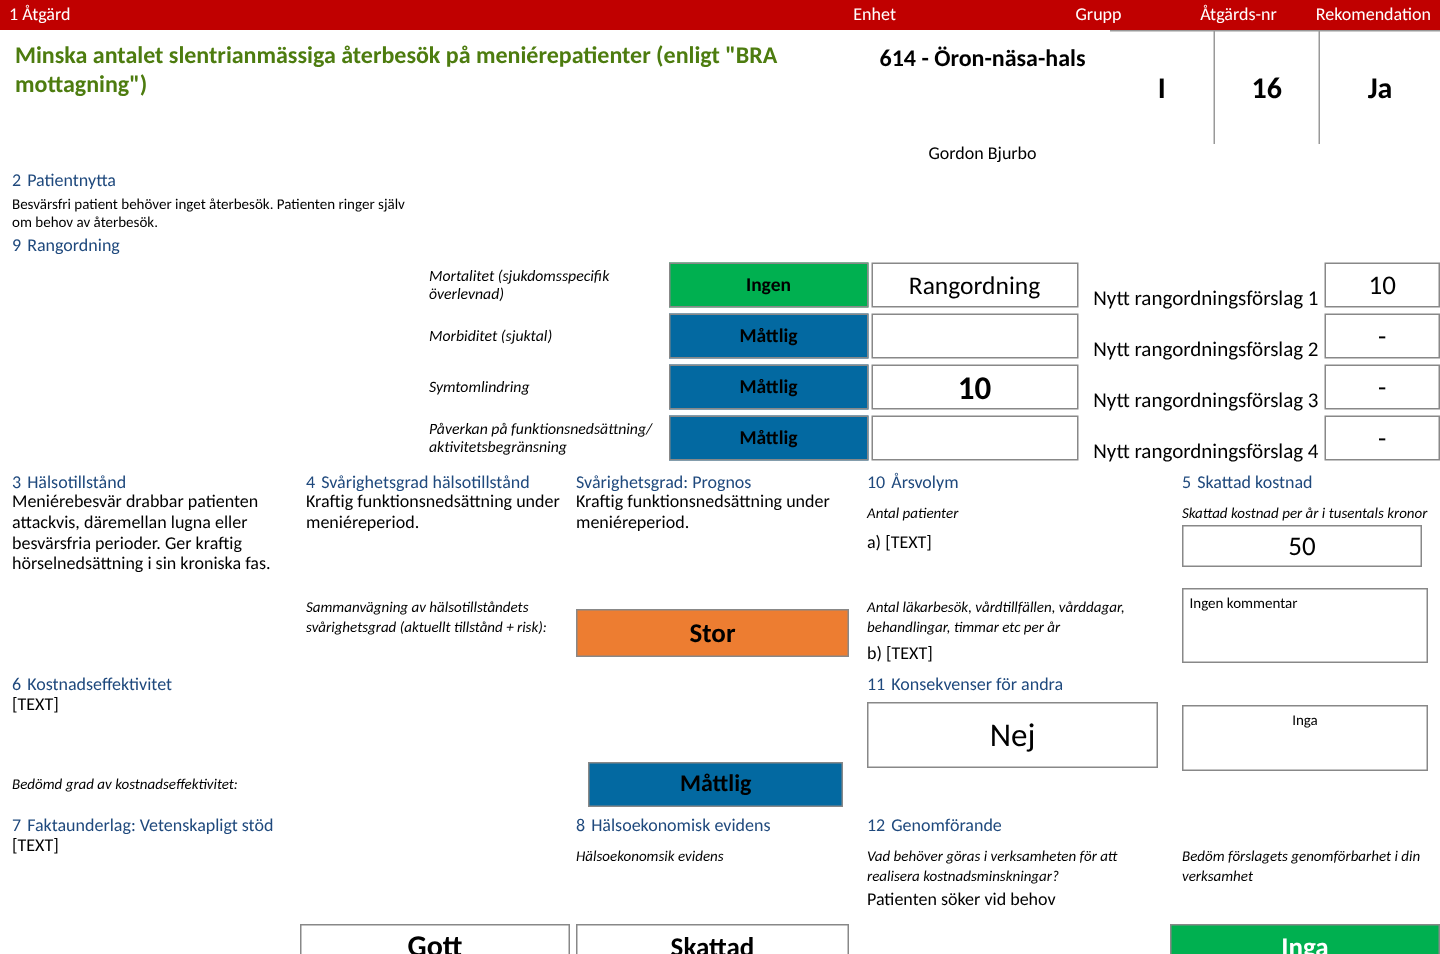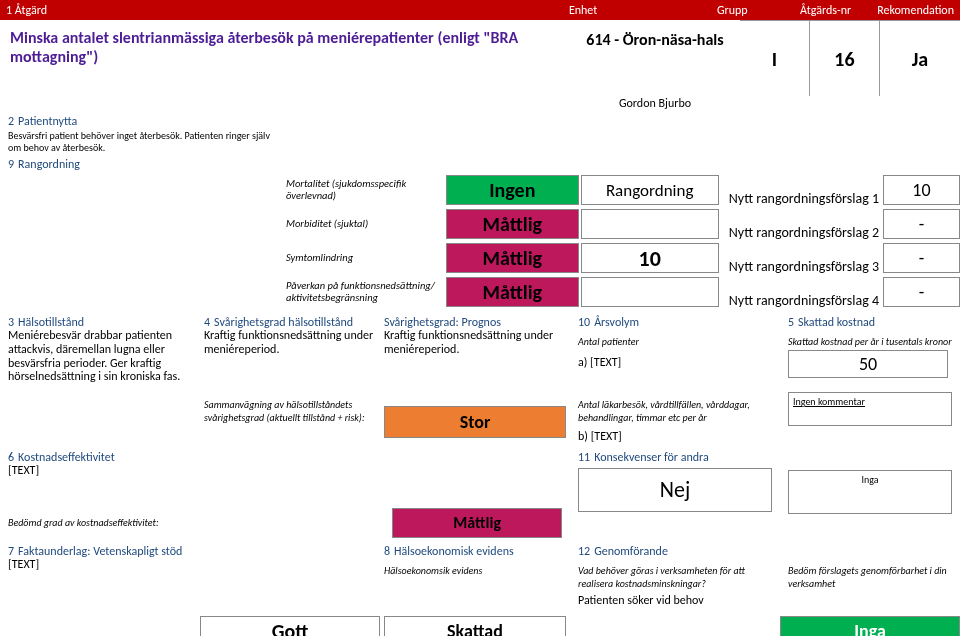--- a/index.html
+++ b/index.html
@@ -9,21 +9,21 @@
   
   .topbar { background: #c00000; color: #fff; height: 20px; display: flex; align-items: center; padding: 0 6px; font-size: 12px; }
   .tb1 { width: 570px; }
   .tb2 { width: 150px; }
   .tb3 { width: 70px; }
   .tb4 { width: 80px; text-align: center; }
   .tb5 { width: 90px; text-align: right; }
 
   
   .titlerow { display: flex; height: 76px; }
-  .titlebox { width: 570px; padding: 8px 10px; font-size: 16px; font-weight: bold; color: #4c1d95; }
+  .titlebox { width: 570px; padding: 8px 10px; font-size: 16px; font-weight: bold; color: #4d7c0f; }
   .clinicbox { width: 170px; padding: 10px 6px; font-size: 16px; font-weight: bold; text-align: center; }
   .gbox { width: 70px; border-top: 1px solid #999; border-right: 1px solid #999; display:flex; align-items:center; justify-content:center; font-size: 20px; font-weight: bold; }
   .nrbox { width: 70px; border-top: 1px solid #999; border-right: 1px solid #999; display:flex; align-items:center; justify-content:center; font-size: 20px; font-weight: bold; }
   .rekbox { width: 80px; border-top: 1px solid #999; display:flex; align-items:center; justify-content:center; font-size: 20px; font-weight: bold; }
 
   .gordon-row { display:flex; height:16px; }
   .gordon-row .sp1 { width: 570px; }
   .gordon-row .gordon { width: 170px; text-align:center; font-weight:normal; font-size:12px; }
 
   .blue-head { color: #1f497d; font-weight: normal; font-size: 12px; }
@@ -33,28 +33,28 @@
   .s2row { display:flex;flex-direction:column; }
   .s2l { width: 280px; padding: 2px 8px; }
   .s2desc { font-size: 10px; color: #000; margin-top: 2px; line-height: 1.15; }
   .s2m { width: 288px; }
   .s2r { width: 392px; padding: 2px 8px; }
 
   
   .ranktable { margin-left: 280px; width: 680px; }
   .rankrow { display:flex; height: 34px; align-items:center; border-bottom: 0; }
   .rk-label { width: 168px; font-style: italic; font-size: 10.5px; padding: 0 6px; line-height: 1.1; }
-  .rk-pill { width: 134px; height: 30px; display:flex; align-items:center; justify-content:center; font-size: 20px; font-weight: bold; border: 1px solid #888; margin-right: 2px; }
+  .rk-pill { width: 134px; height: 30px; display:flex; align-items:center; justify-content:center; font-size: 13px; font-weight: bold; border: 1px solid #888; margin-right: 2px; }
   .rk-main { width: 140px; height: 30px; display:flex; align-items:center; justify-content:center; font-size: 17px; font-weight: normal; border: 1px solid #888; }
   .rk-text { width: 166px; font-size: 14px; padding-left: 10px; margin-top: 16px; }
   .rk-val { width: 78px; height: 30px; display:flex; align-items:center; justify-content:center; font-size: 18px; border: 1px solid #888; }
   .big-10 { font-size: 22px; font-weight: bold; }
 
   .c-green { background: #00b050; color: #000; }
-  .c-yellow { background: #be185d; color: #000; }
+  .c-yellow { background: #0369a1; color: #000; }
   .c-orange { background: #ed7d31; color: #000; }
   .c-none { background: #fff; }
 
   
   .s3row { display:flex; margin-top: 4px; }
   .s3c1 { width: 200px; padding: 2px 8px; }
   .s3c2 { width: 180px; padding: 2px 4px; }
   .s3c3 { width: 190px; padding: 2px 4px; }
   .s3c4 { width: 210px; padding: 2px 8px; }
   .s3c5 { width: 180px; padding: 2px 8px; }
@@ -64,21 +64,21 @@
   .cost50-wrap { width: 160px; }
 
   
   .midrow { display:flex; margin-top: 6px; }
   .mid-sp1 { width: 200px; }
   .mid-c2 { width: 180px; padding: 0 4px; }
   .mid-c3 { width: 190px; padding: 0 4px; }
   .mid-c4 { width: 210px; padding: 0 8px; }
   .mid-c5 { width: 180px; padding: 0 8px; }
   .stor-pill { height: 32px; border:1px solid #888; display:flex; align-items:center; justify-content:center; font-size:18px; font-weight:bold; }
-  .nocomment-box { height: 34px; border:1px solid #888; font-size: 10px; padding: 2px 4px; text-decoration: underline; }
+  .nocomment-box { height: 50px; border:1px solid #888; font-size: 10px; padding: 2px 4px; }
 
   
   .s6row { display:flex; margin-top: 4px; }
   .s6c1 { width: 570px; padding: 2px 8px; }
   .s6c2 { width: 210px; padding: 2px 8px; }
   .s6c3 { width: 180px; padding: 2px 8px; text-align: center; }
   .nej-box { height: 44px; border:1px solid #888; display:flex; align-items:center; justify-content:center; font-size:22px; margin-top: 4px; }
   .inga-box { height: 44px; border:1px solid #888; font-size:10px; padding: 2px 4px; margin-top: 4px; }
   .kost-pill-row { display:flex; align-items:center; margin-top: 8px; }
   .kost-label { width: 305px; font-style: italic; font-size: 10px; }

